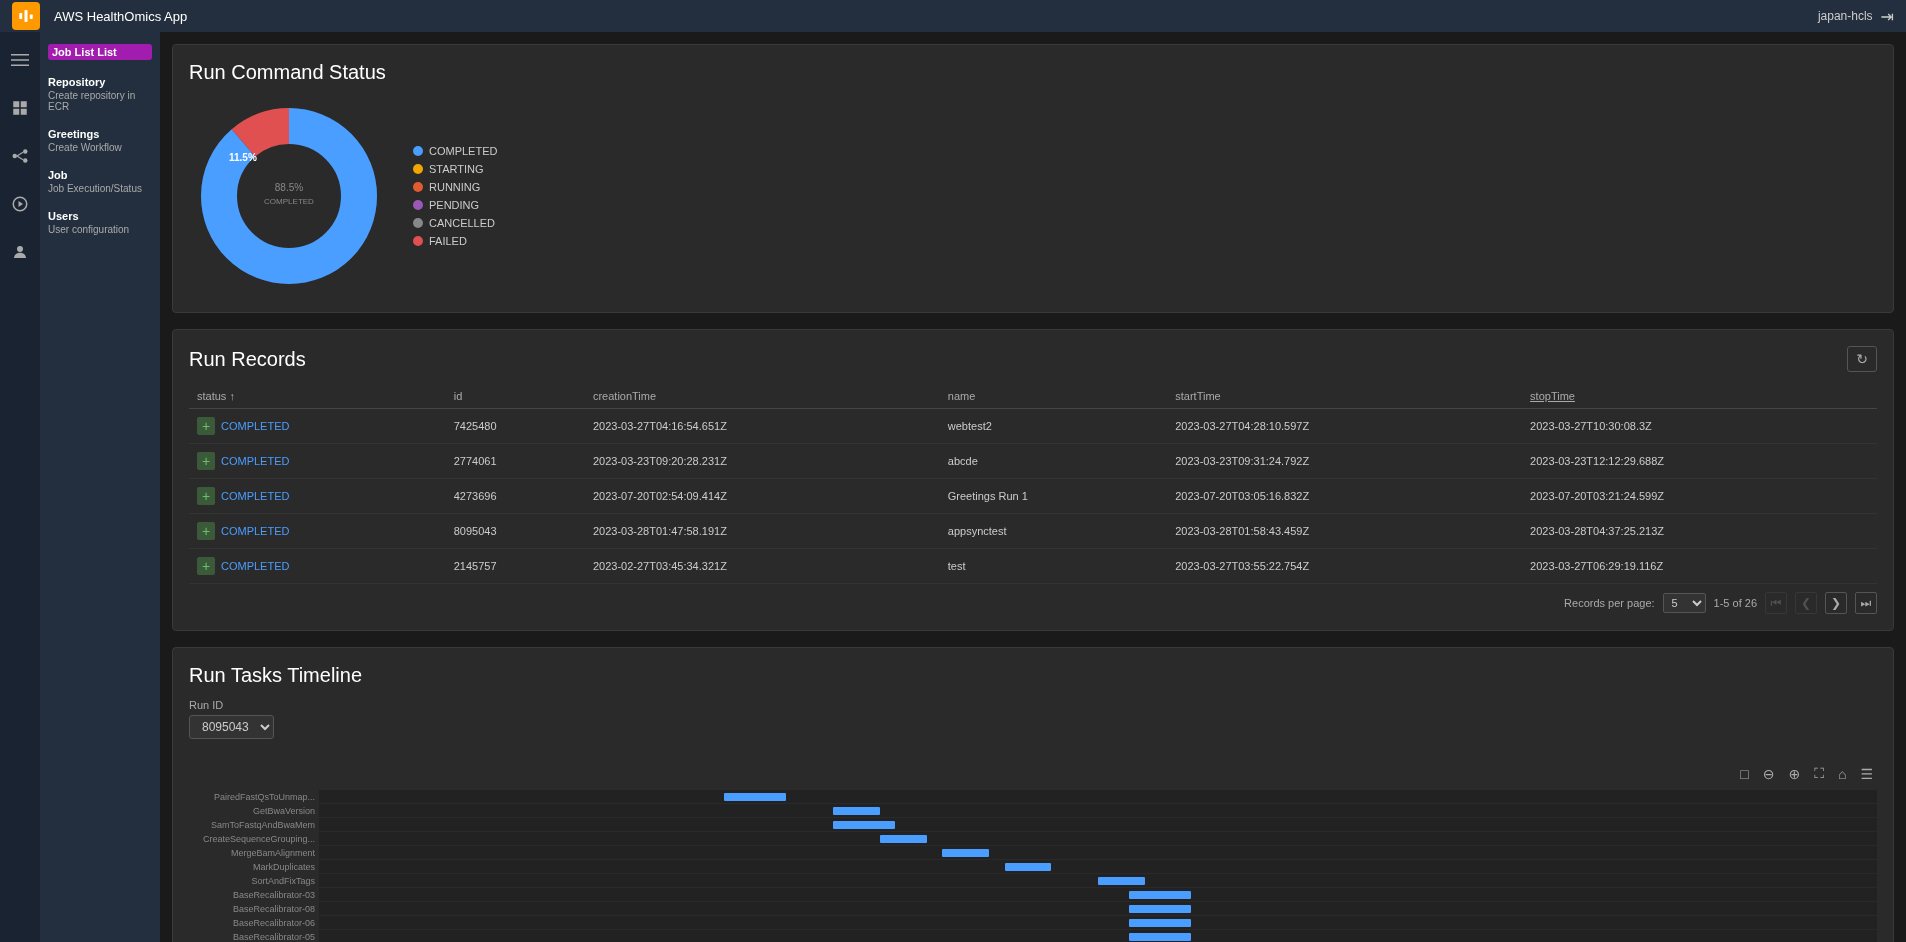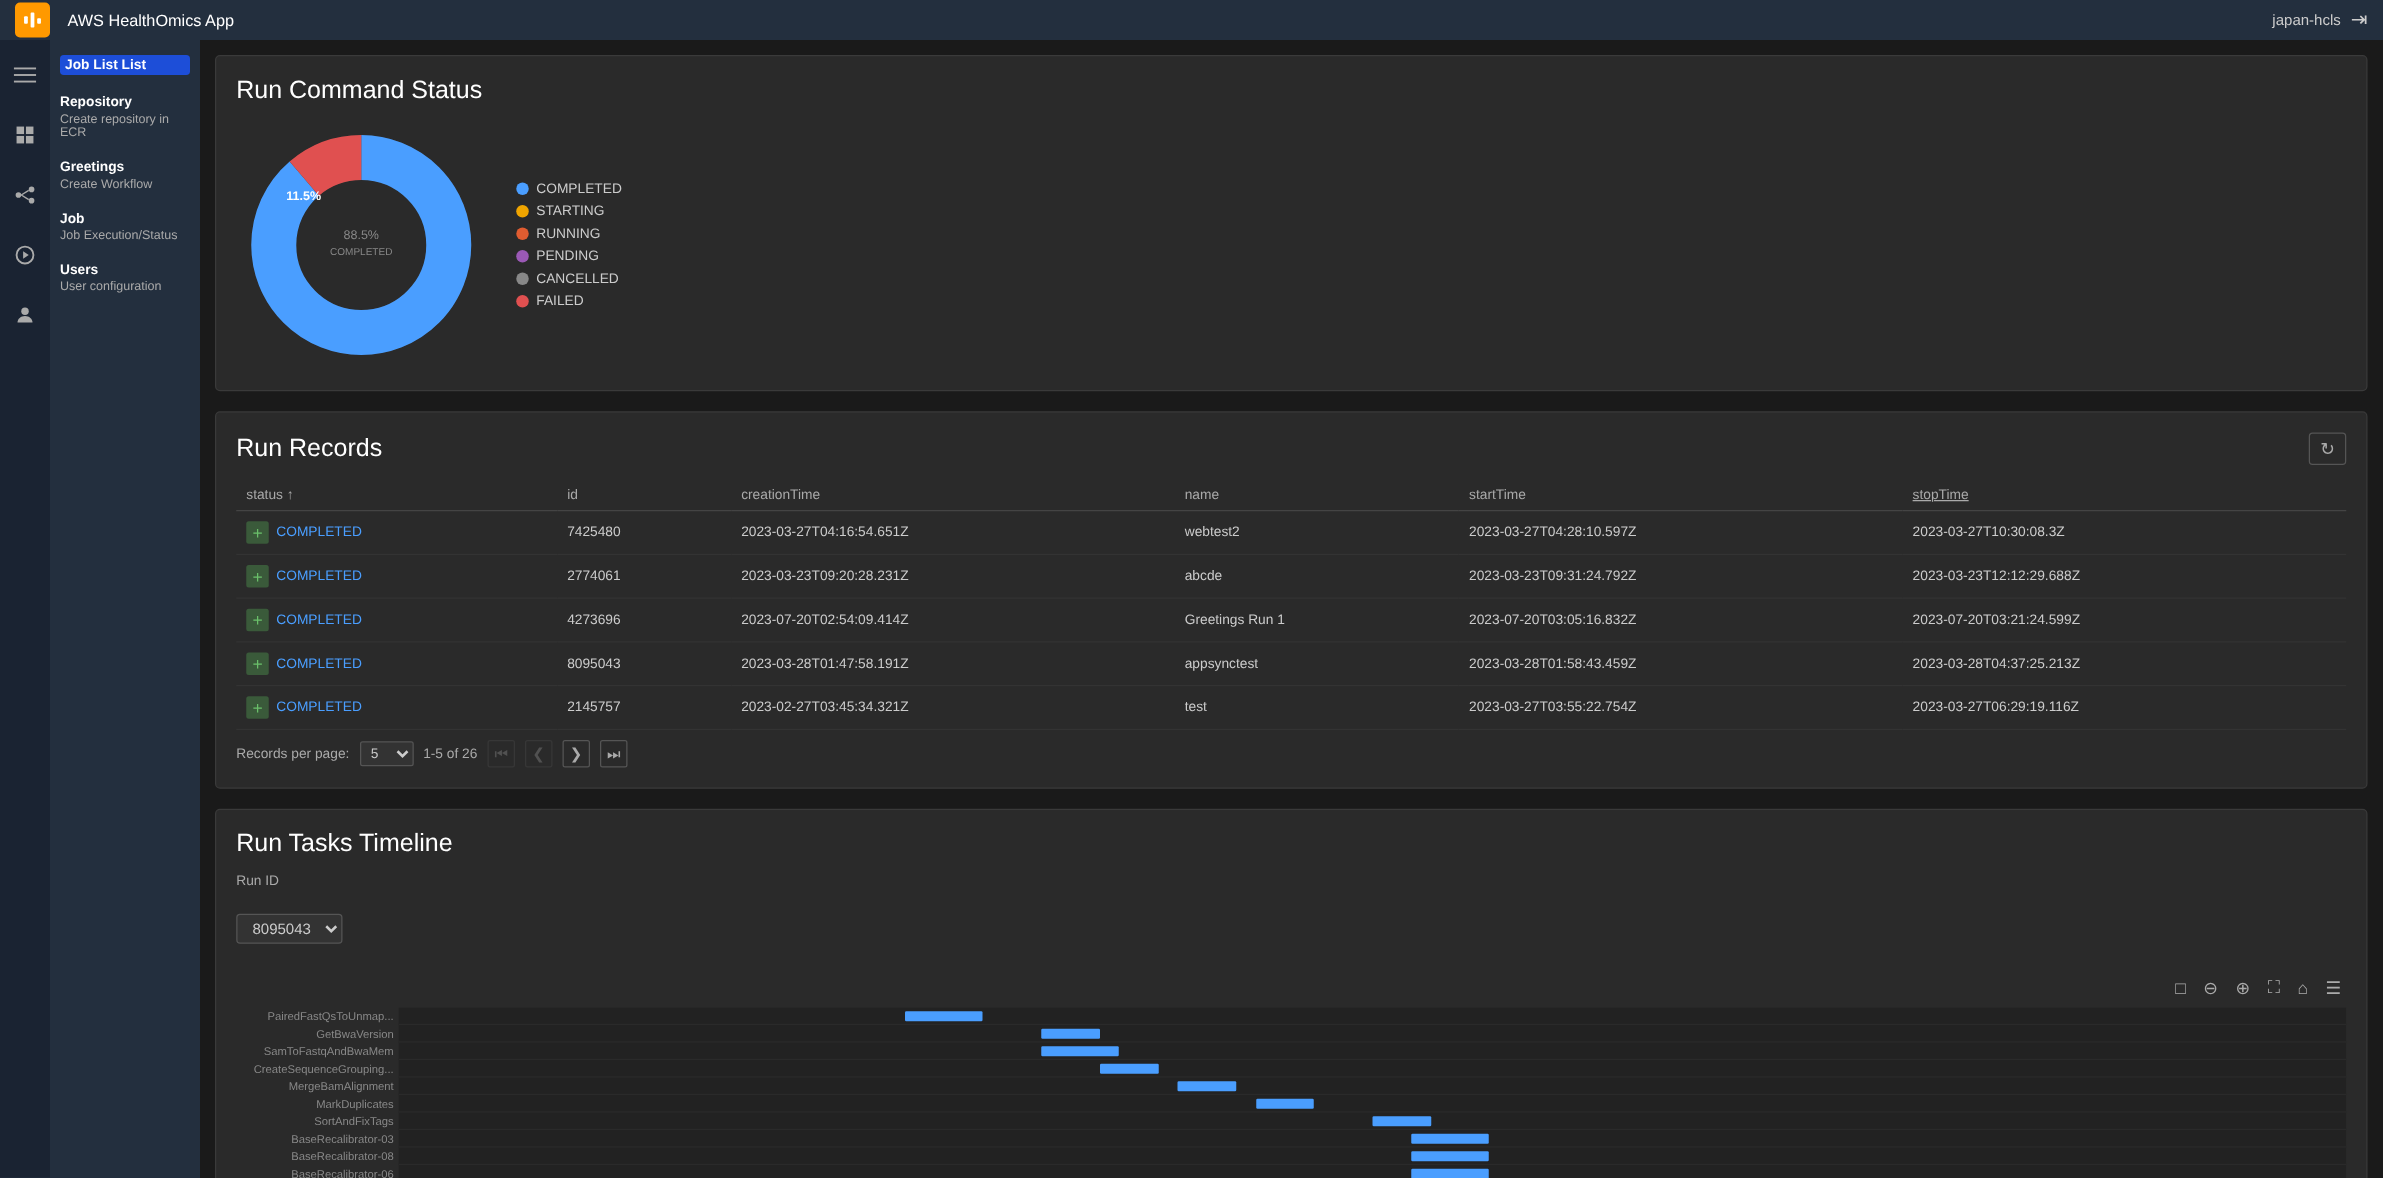--- a/index.html
+++ b/index.html
@@ -85,21 +85,21 @@
       font-size: 11px;
       font-weight: 600;
       margin-bottom: 2px;
     }
     .sidebar-section-sub {
       color: #aaa;
       font-size: 10px;
       cursor: pointer;
     }
     .sidebar-item-active {
-      background: #1d4ed8;
+      background: #a21caf;
       border-radius: 3px;
       padding: 2px 4px;
     }
 
     
     .main {
       margin-top: 32px;
       margin-left: 160px;
       flex: 1;
       overflow-y: auto;
@@ -212,20 +212,21 @@
     }
     .td-with-expand {
       display: flex;
       align-items: center;
       gap: 6px;
     }
 
     
     .pagination-row {
       display: flex;
+      justify-content: flex-end;
       align-items: center;
       gap: 8px;
       margin-top: 8px;
       font-size: 11px;
       color: #aaa;
     }
     .pagination-btn {
       background: transparent;
       border: 1px solid #555;
       color: #aaa;
@@ -245,21 +246,21 @@
       font-size: 11px;
     }
 
     
     .timeline-section {
       margin-top: 0;
     }
     .run-id-label {
       font-size: 11px;
       color: #aaa;
-      margin-bottom: 20px;
+      margin-bottom: 4px;
     }
     .run-id-select {
       background: #333;
       border: 1px solid #555;
       color: #ccc;
       padding: 3px 8px;
       border-radius: 3px;
       font-size: 12px;
       margin-bottom: 12px;
     }

